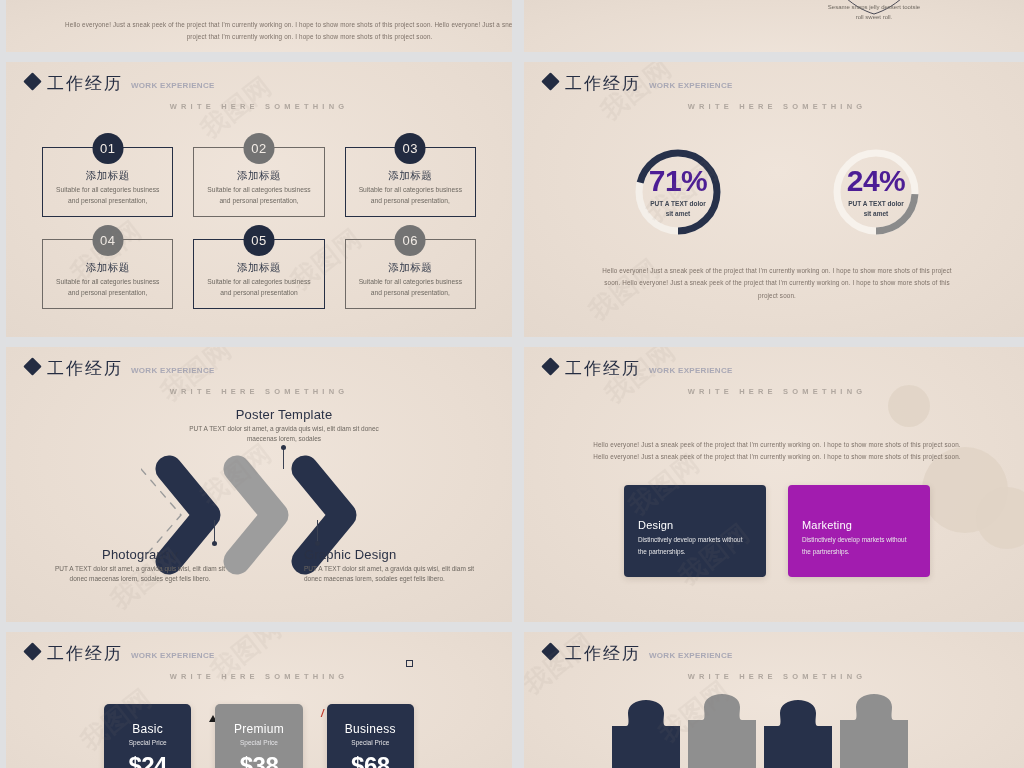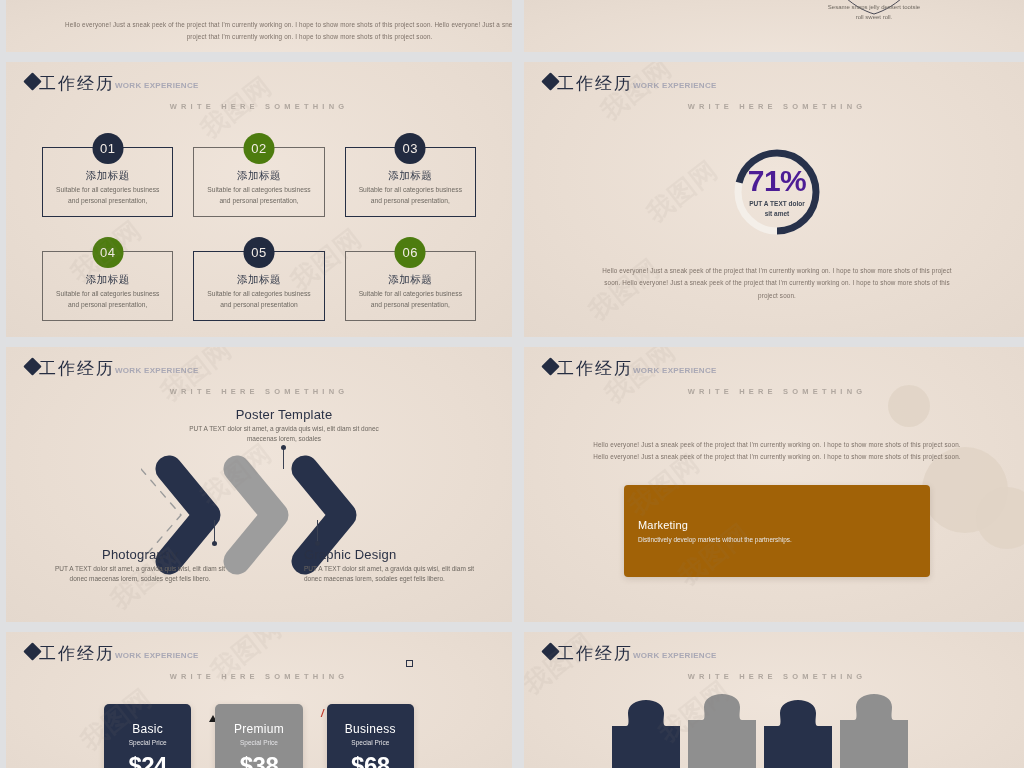--- a/index.html
+++ b/index.html
@@ -34,47 +34,47 @@
   .wm{
     position:absolute;z-index:3;pointer-events:none;
     opacity:.10;color:#8e8277;
     font-family:"DejaVu Sans",sans-serif;
     font-weight:700;font-size:15px;letter-spacing:1px;
     transform:rotate(-38deg);white-space:nowrap;
   }
   .wm.b{font-size:26px;opacity:.075;}
 
   
-  .head{position:absolute;left:20px;top:13px;display:flex;align-items:flex-end;}
+  .head{position:absolute;left:20px;top:13px;display:flex;align-items:flex-end;gap:8px;}
   .diamond{width:13px;height:13px;background:#232c42;transform:rotate(45deg);margin-bottom:4px;border-radius:1px;}
   .h-cn{font-size:17px;color:#252d42;letter-spacing:2px;font-weight:400;line-height:1;}
   .h-en{font-size:8px;color:#a9a8b5;letter-spacing:.3px;font-weight:700;margin-bottom:2px;}
   .subhead{
     position:absolute;top:40px;left:0;right:0;text-align:center;
     font-size:7.5px;letter-spacing:4.2px;color:#b0a79f;font-weight:600;
   }
   .body-copy{
     position:absolute;left:14%;right:14%;text-align:center;
     font-size:6.3px;line-height:1.95;color:#7d7168;letter-spacing:.15px;
   }
 
   
   .boxgrid{position:absolute;left:36px;right:36px;top:85px;
-    display:grid;grid-template-columns:repeat(3,1fr);gap:34px 20px;}
+    display:grid;grid-template-columns:repeat(3,1fr);gap:22px 20px;}
   .nbox{position:relative;height:70px;border:1.4px solid #6f6a66;
     display:flex;flex-direction:column;align-items:center;justify-content:center;padding:12px 8px 6px;box-sizing:border-box;}
   .nbox.dark{border-color:#262f44;}
   .bubble{
     position:absolute;top:-15px;left:50%;transform:translateX(-50%);
     width:31px;height:31px;border-radius:50%;
     display:flex;align-items:center;justify-content:center;
     color:#f2ece6;font-size:13px;letter-spacing:.5px;
   }
   .bubble.dark{background:#222b40;}
-  .bubble.gray{background:#4d7c0f;text-align:center;}
+  .bubble.gray{background:#737373;text-align:center;}
   .nb-t{font-size:10.5px;color:#333a4a;margin-top:5px;letter-spacing:.5px;}
   .nb-d{font-size:6.7px;color:#6e6962;line-height:1.6;text-align:center;margin-top:2px;}
 
   
   .donuts{position:absolute;left:0;right:0;top:86px;display:flex;justify-content:space-evenly;}
   .donut{position:relative;width:88px;height:88px;border-radius:50%;}
   .dcenter{position:absolute;inset:0;display:flex;flex-direction:column;align-items:center;justify-content:center;}
   .dnum{font-size:30px;font-weight:700;color:#4c1d95;letter-spacing:-.5px;line-height:1;}
   .dlab{font-size:6.5px;color:#3c4452;line-height:1.5;text-align:center;margin-top:3px;font-weight:600;}
 
@@ -87,21 +87,21 @@
   .stem:after{content:"";position:absolute;left:-2px;width:5px;height:5px;border-radius:50%;background:#2b3347;}
   .stem.down:after{bottom:-2px;}
   .stem.up:after{top:-2px;}
 
   
   .deco-c{position:absolute;border-radius:50%;background:#e0d3c6;opacity:.85;z-index:1;}
   .cards{position:absolute;left:100px;right:100px;bottom:45px;display:flex;gap:22px;}
   .card{flex:1;height:92px;border-radius:4px;padding:34px 14px 0;box-sizing:border-box;
     box-shadow:0 2px 6px rgba(90,70,55,.18);}
   .card.dark{background:#27314a;}
-  .card.gray{background:#a16207;}
+  .card.gray{background:#a21caf;}
   .c-name{font-size:11px;color:#fff;letter-spacing:.2px;}
   .c-desc{font-size:6.4px;color:#e7e7e9;line-height:1.9;margin-top:3px;}
 
   
   .prices{position:absolute;left:98px;right:98px;top:72px;display:flex;gap:24px;}
   .pcard{flex:1;height:120px;border-radius:5px;padding:18px 10px 0;box-sizing:border-box;text-align:center;
     box-shadow:0 2px 6px rgba(90,70,55,.18);}
   .pcard.dark{background:#27314a;}
   .pcard.gray{background:#8e8e8e;}
   .p-name{font-size:12px;color:#fff;letter-spacing:.3px;}
@@ -205,20 +205,33 @@
         </svg>
         <div class="dcenter">
           <div class="dnum">71%</div>
           <div class="dlab">
             <span>PUT A TEXT dolor</span><br>
             <span>sit amet</span>
           </div>
         </div>
       </div>
 
+      <div class="donut">
+        <svg width="88" height="88" viewBox="0 0 88 88">
+          <circle cx="44" cy="44" r="39" fill="none" stroke="#f7f2ec" stroke-width="7"></circle>
+          <circle cx="44" cy="44" r="39" fill="none" stroke="#8b8b8b" stroke-width="7" stroke-dasharray="59 186" stroke-dashoffset="0" transform="rotate(-90 44 44) scale(-1,1) translate(-88,0)"></circle>
+        </svg>
+        <div class="dcenter">
+          <div class="dnum">24%</div>
+          <div class="dlab">
+            <span>PUT A TEXT dolor</span><br>
+            <span>sit amet</span>
+          </div>
+        </div>
+      </div>
 
     </div>
 
     <div class="body-copy" style="top:203px;">Hello everyone! Just a sneak peek of the project that I'm currently working on. I hope to show more shots of this project soon. Hello everyone! Just a sneak peek of the project that I'm currently working on. I hope to show more shots of this project soon.</div>
   </div>
 
   <div class="slide">
     <div class="wm b" style="left:150px;top:6px;">我图网</div>
     <div class="wm b" style="left:190px;top:110px;">我图网</div>
     <div class="wm b" style="left:100px;top:214px;">我图网</div>
@@ -274,20 +287,24 @@
     <div class="head">
       <div class="diamond"></div>
       <div class="h-cn">工作经历</div>
       <div class="h-en">WORK EXPERIENCE</div>
     </div>
     <div class="subhead">WRITE HERE SOMETHING</div>
 
     <div class="body-copy" style="top:92px;left:13%;right:13%;">Hello everyone! Just a sneak peek of the project that I'm currently working on. I hope to show more shots of this project soon. Hello everyone! Just a sneak peek of the project that I'm currently working on. I hope to show more shots of this project soon.</div>
 
     <div class="cards">
+      <div class="card dark">
+        <div class="c-name">Design</div>
+        <div class="c-desc">Distinctively develop markets without the partnerships.</div>
+      </div>
       <div class="card gray">
         <div class="c-name">Marketing</div>
         <div class="c-desc">Distinctively develop markets without the partnerships.</div>
       </div>
     </div>
   </div>
 
   <div class="slide">
     <div class="wm b" style="left:200px;top:0px;">我图网</div>
     <div class="wm b" style="left:70px;top:70px;">我图网</div>

